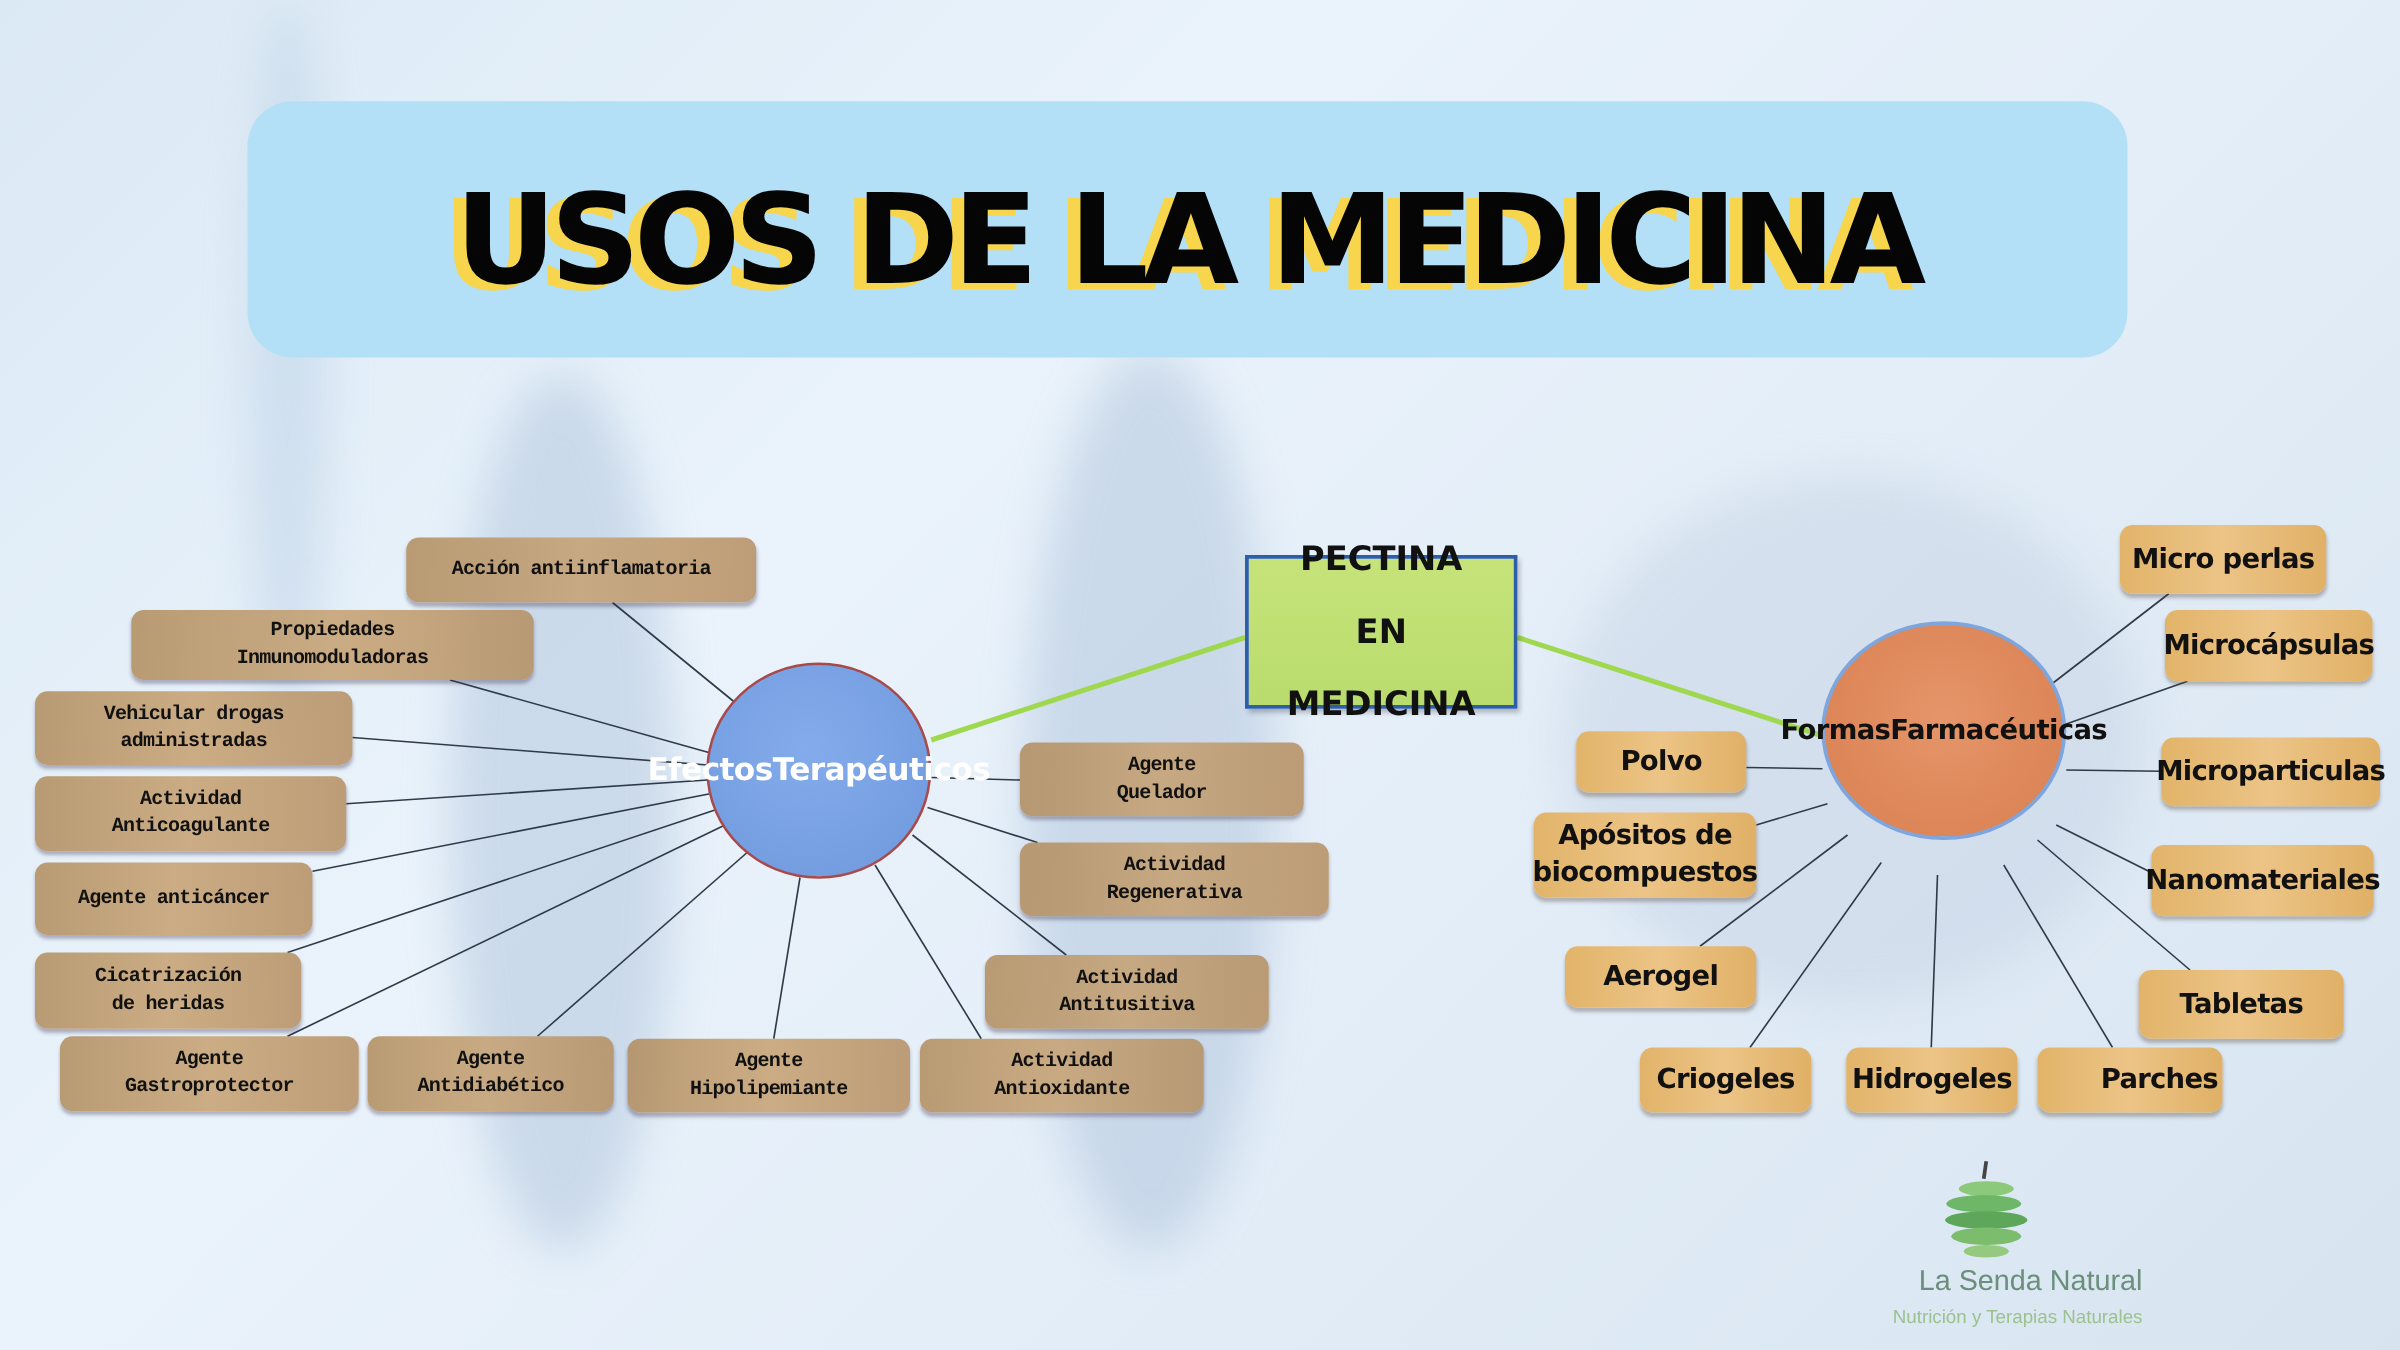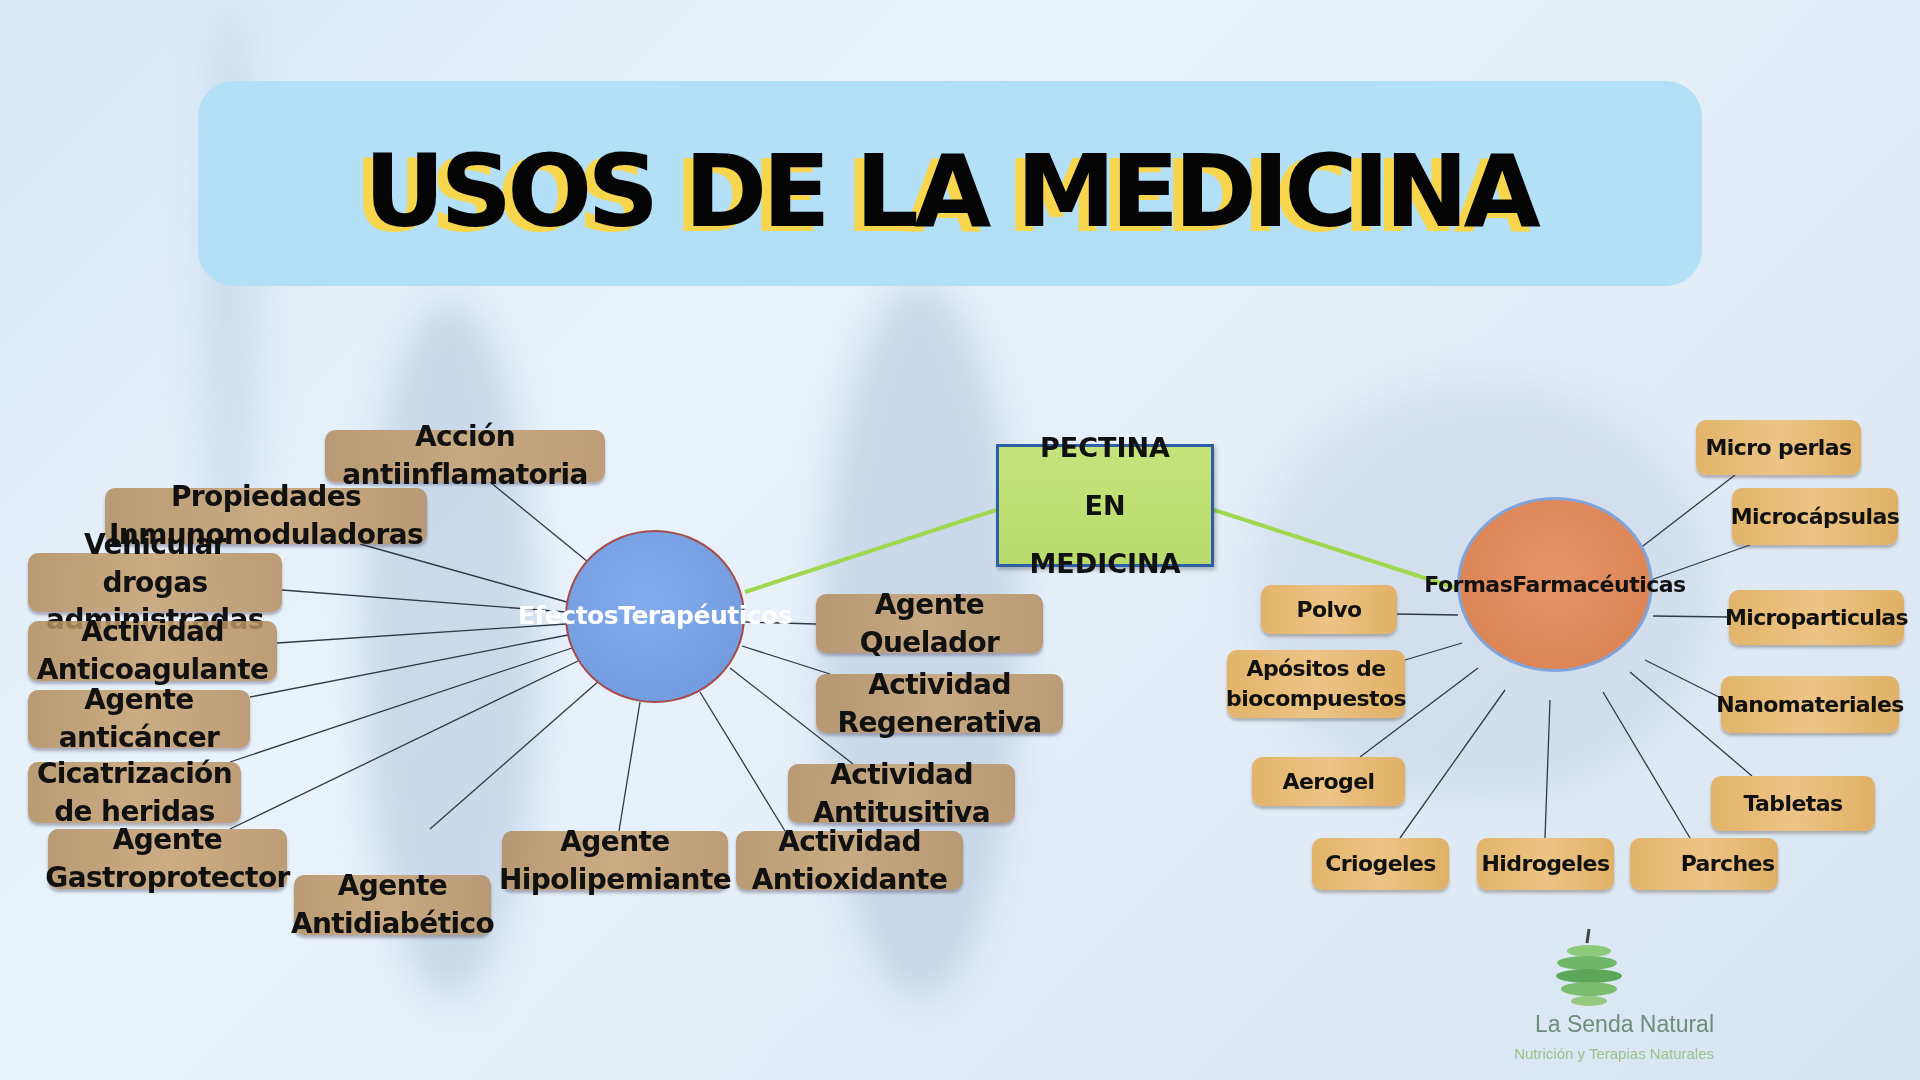--- a/index.html
+++ b/index.html
@@ -22,21 +22,22 @@
   svg.links { position:absolute; left:0; top:0; }
   .node {
     position:absolute; box-sizing:border-box;
     display:flex; align-items:center; justify-content:center; text-align:center;
     font-family:"DejaVu Sans", sans-serif; font-weight:bold; color:#111;
     border-radius:10px; line-height:1.35; letter-spacing:-0.6px;
   }
   .tan {
     background: linear-gradient(90deg, rgba(176,139,92,0.85), rgba(198,160,112,0.85) 50%, rgba(180,142,96,0.85));
     box-shadow: 0 3px 3px rgba(60,50,80,0.35);
-    font-size:28px;
+    font-size:16px;
+    font-family:Liberation Mono, monospace;
   }
   .gold {
     background: linear-gradient(90deg, #e2b46a, #ecc486 50%, #e0b066);
     box-shadow: 0 3px 3px rgba(80,70,60,0.35);
     font-size:22px;
   }
   .center-box {
     position:absolute; left:996px; top:444px; width:218px; height:123px;
     background: linear-gradient(180deg,#c6e37a,#b9dc6d);
     border:3px solid #2c5fa8; box-sizing:border-box;
@@ -127,21 +128,21 @@
   <span>Farmacéuticas</span>
 </div>
 
 <div class="node tan" style="left:325px;top:430px;width:280px;height:52px;">Acción antiinflamatoria</div>
 <div class="node tan" style="left:105px;top:488px;width:322px;height:56px;padding:0 64px;">Propiedades Inmunomoduladoras</div>
 <div class="node tan" style="left:28px;top:553px;width:254px;height:59px;padding:0 40px;">Vehicular drogas administradas</div>
 <div class="node tan" style="left:28px;top:621px;width:249px;height:60px;padding:0 40px;">Actividad Anticoagulante</div>
 <div class="node tan" style="left:28px;top:690px;width:222px;height:58px;">Agente anticáncer</div>
 <div class="node tan" style="left:28px;top:762px;width:213px;height:61px;padding:0 35px;">Cicatrización de heridas</div>
 <div class="node tan" style="left:48px;top:829px;width:239px;height:60px;padding:0 30px;">Agente Gastroprotector</div>
-<div class="node tan" style="left:294px;top:829px;width:197px;height:60px;padding:0 36px;margin-top:46px;">Agente Antidiabético</div>
+<div class="node tan" style="left:294px;top:829px;width:197px;height:60px;padding:0 36px;">Agente Antidiabético</div>
 <div class="node tan" style="left:502px;top:831px;width:226px;height:59px;padding:0 25px;">Agente Hipolipemiante</div>
 <div class="node tan" style="left:736px;top:831px;width:227px;height:59px;padding:0 40px;">Actividad Antioxidante</div>
 <div class="node tan" style="left:788px;top:764px;width:227px;height:59px;padding:0 28px;">Actividad Antitusitiva</div>
 <div class="node tan" style="left:816px;top:674px;width:247px;height:59px;padding:0 30px;">Actividad Regenerativa</div>
 <div class="node tan" style="left:816px;top:594px;width:227px;height:59px;padding:0 60px;">Agente Quelador</div>
 
 <div class="node gold" style="left:1696px;top:420px;width:165px;height:55px;">Micro perlas</div>
 <div class="node gold" style="left:1732px;top:488px;width:166px;height:57px;">Microcápsulas</div>
 <div class="node gold" style="left:1729px;top:590px;width:175px;height:55px;">Microparticulas</div>
 <div class="node gold" style="left:1721px;top:676px;width:178px;height:57px;">Nanomateriales</div>

